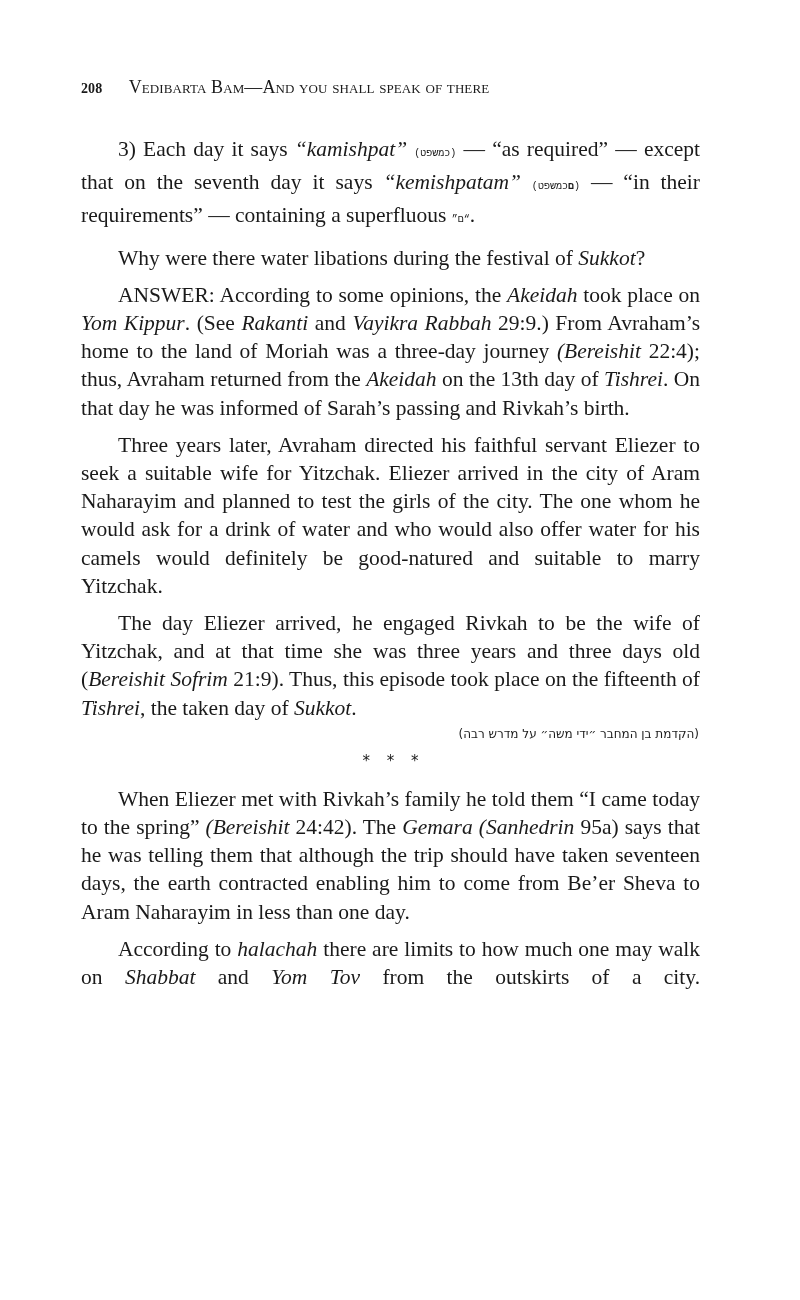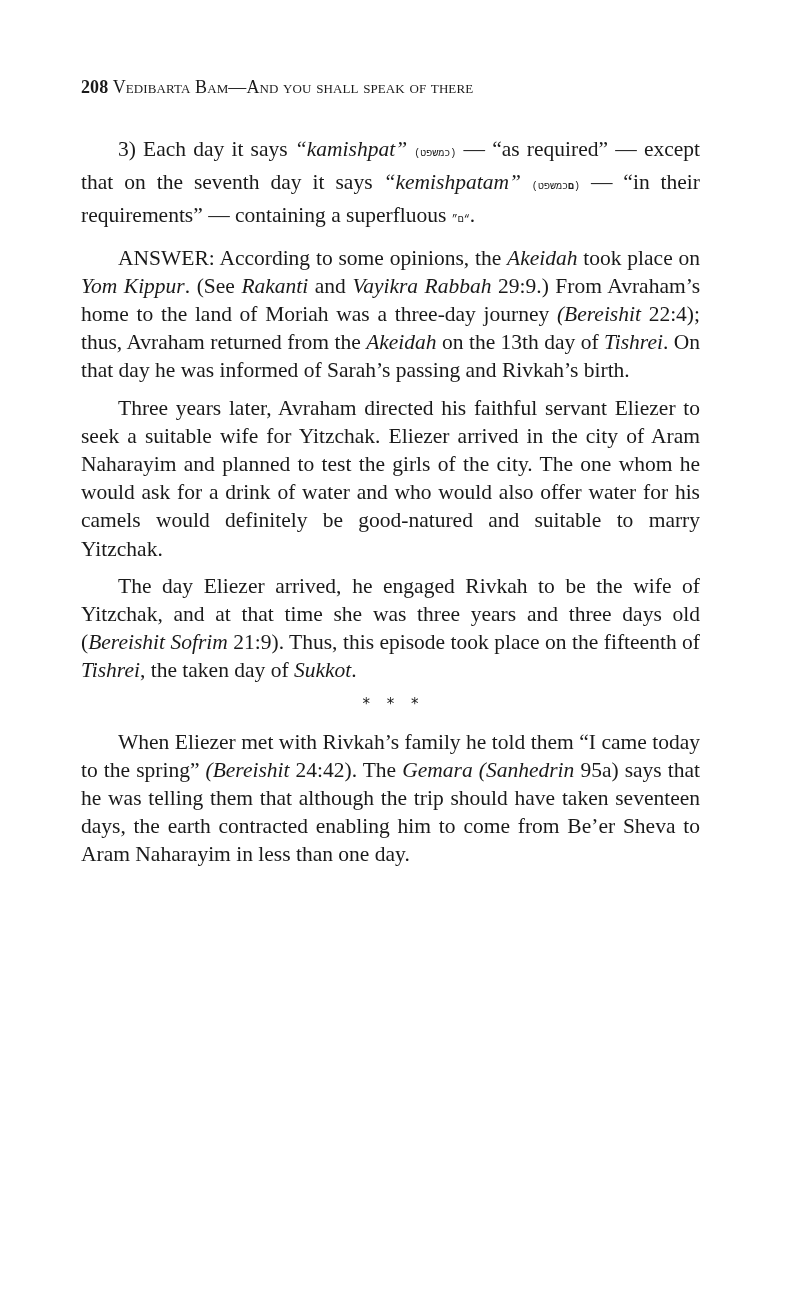--- a/index.html
+++ b/index.html
@@ -25,22 +25,22 @@
       position: absolute;
       top: 76px;
       left: 0;
       white-space: nowrap;
       font-size: 17px;
       line-height: 22px;
       letter-spacing: 0.1px;
     }
     .running-head .folio {
       font-weight: bold;
-      font-size: 18px;
-      margin-right: 0;
+      font-size: 14px;
+      margin-right: 22px;
     }
     .running-head .title {
       font-variant: small-caps;
       font-size: 18px;
     }
     .body-text {
       position: absolute;
       top: 135px;
       left: 0;
       width: 619px;
@@ -91,22 +91,25 @@
 
 <div class="page">
   <div class="running-head">
     <span class="folio">208</span>
     <span class="title">Vedibarta Bam—And you shall speak of there</span>
   </div>
 
   <div class="body-text">
     <div id="paras-before">
         <p class="para"><span>3) Each day it says </span><i>“kamishpat”</i><span> </span><span class="heb">(כמשפט)</span><span> — “as required” — except that on the seventh day it says </span><i>“kemishpatam”</i><span> </span><span class="heb">(כמשפט</span><span class="heb heb-bold">ם</span><span class="heb">)</span><span> — “in their requirements” — containing a superfluous </span><span class="heb">”ם“</span><span>.</span></p>
+        <p class="para"><span>Why were there water libations during the festival of </span><i>Sukkot</i><span>?</span></p>
         <p class="para"><span>ANSWER: According to some opinions, the </span><i>Akeidah</i><span> took place on </span><i>Yom Kippur</i><span>. (See </span><i>Rakanti</i><span> and </span><i>Vayikra Rabbah</i><span> 29:9.) From Avraham’s home to the land of Moriah was a three-day journey </span><i>(Bereishit</i><span> 22:4); thus, Avraham returned from the </span><i>Akeidah</i><span> on the 13th day of </span><i>Tishrei</i><span>. On that day he was informed of Sarah’s passing and Rivkah’s birth.</span></p>
         <p class="para"><span>Three years later, Avraham directed his faithful servant Eliezer to seek a suitable wife for Yitzchak. Eliezer arrived in the city of Aram Naharayim and planned to test the girls of the city. The one whom he would ask for a drink of water and who would also offer water for his camels would definitely be good-natured and suitable to marry Yitzchak.</span></p>
         <p class="para"><span>The day Eliezer arrived, he engaged Rivkah to be the wife of Yitzchak, and at that time she was three years and three days old (</span><i>Bereishit Sofrim</i><span> 21:9). Thus, this episode took place on the fifteenth of </span><i>Tishrei</i><span>, the taken day of </span><i>Sukkot</i><span>.</span></p>
       </div>
+    <div class="source-citation">(הקדמת בן המחבר ״ידי משה״ על מדרש רבה)</div>
     <div class="separator">* * *</div>
     <div id="paras-after">
         <p class="para"><span>When Eliezer met with Rivkah’s family he told them “I came today to the spring” </span><i>(Bereishit</i><span> 24:42). The </span><i>Gemara</i><span> </span><i>(Sanhedrin</i><span> 95a) says that he was telling them that although the trip should have taken seventeen days, the earth contracted enabling him to come from Be’er Sheva to Aram Naharayim in less than one day.</span></p>
+        <p class="para last-para"><span>According to </span><i>halachah</i><span> there are limits to how much one may walk on </span><i>Shabbat</i><span> and </span><i>Yom Tov</i><span> from the outskirts of a city.</span></p>
       </div>
   </div>
 </div>
 
 </body></html>

